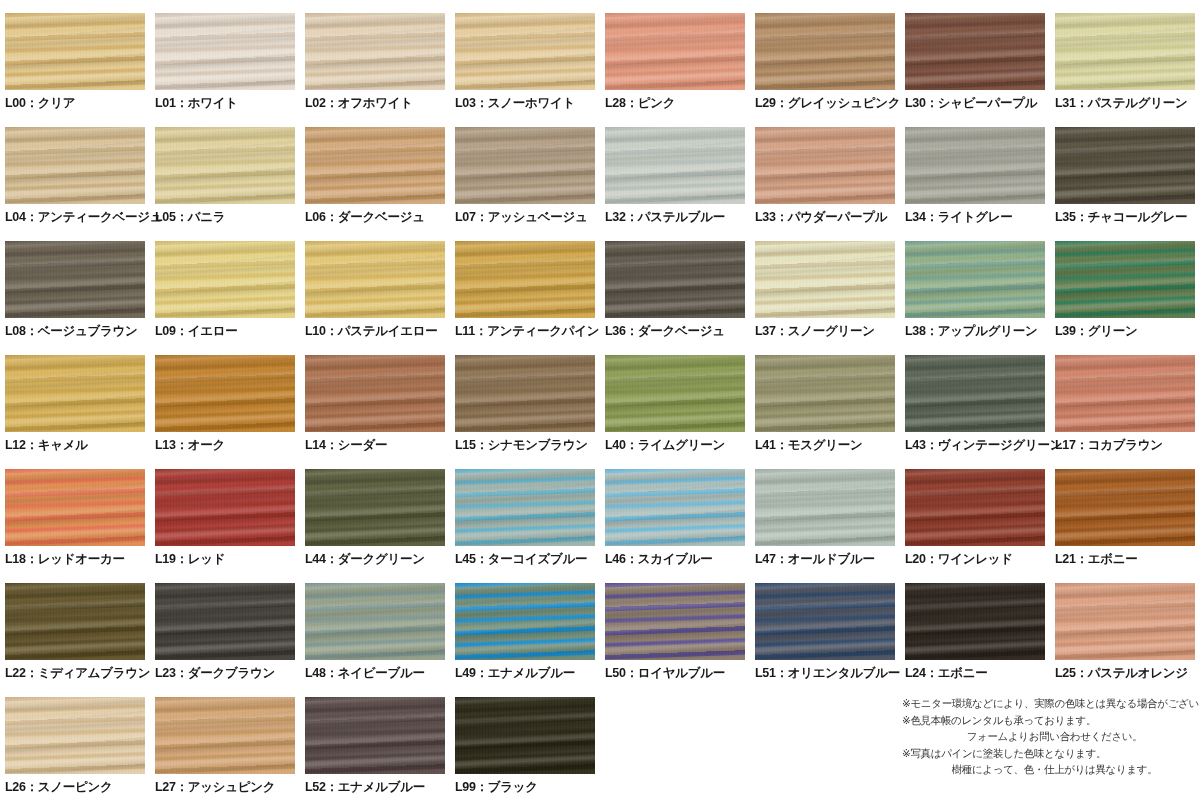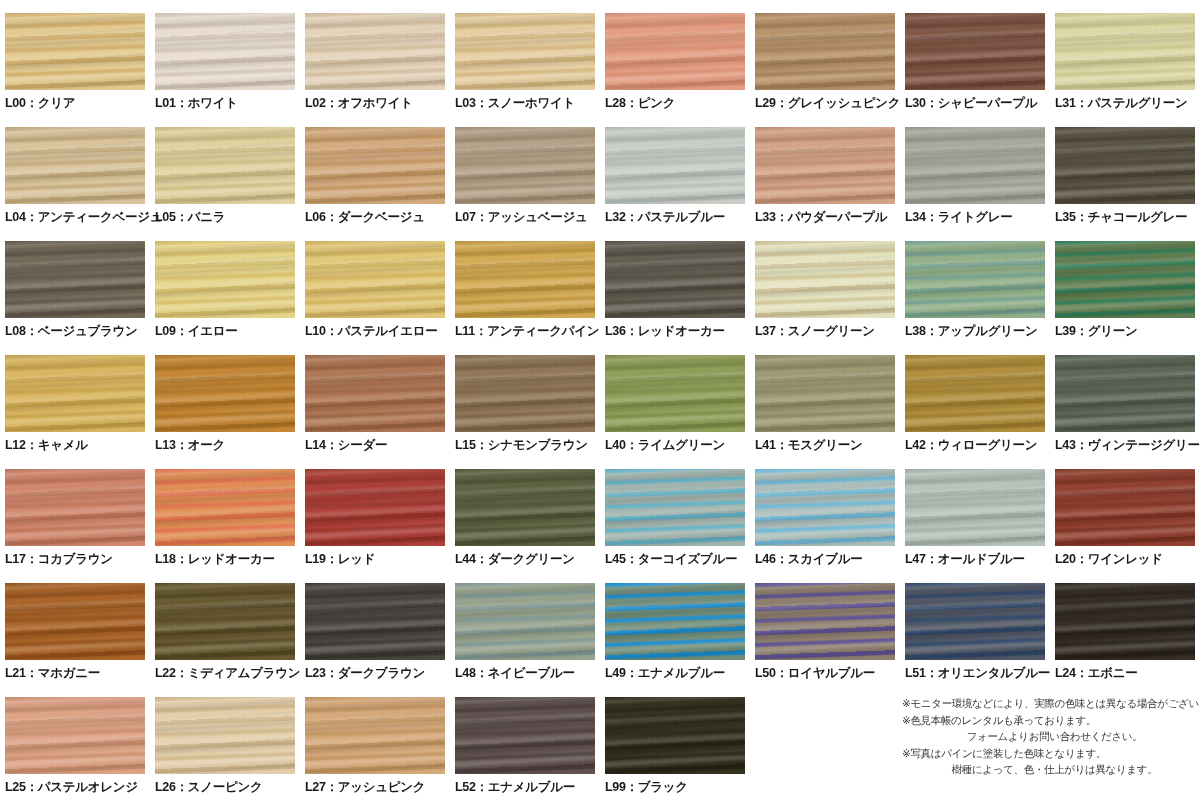--- a/index.html
+++ b/index.html
@@ -268,21 +268,21 @@
           <div class="grain fibre"></div>
         </div>
         <div class="swatch-label">L11：アンティークパイン</div>
       </div>
       <div class="swatch-cell">
         <div class="swatch-chip" style="background-color: rgb(95, 88, 76); background-image: repeating-linear-gradient(178deg, rgb(79, 73, 62) 0px, rgb(79, 73, 62) 4px, rgba(255, 255, 255, 0) 5px, rgba(255, 255, 255, 0) 11px, rgb(79, 73, 62) 13px, rgb(79, 73, 62) 15px, rgba(255, 255, 255, 0) 17px, rgba(255, 255, 255, 0) 24px);">
           <div class="grain bands"></div>
           <div class="grain mottle"></div>
           <div class="grain fibre"></div>
         </div>
-        <div class="swatch-label">L36：レッドオーカー</div>
+        <div class="swatch-label">L36：ダークベージュ</div>
       </div>
       <div class="swatch-cell">
         <div class="swatch-chip" style="background-color: rgb(230, 227, 190); background-image: repeating-linear-gradient(178deg, rgb(211, 199, 155) 0px, rgb(211, 199, 155) 4px, rgba(255, 255, 255, 0) 5px, rgba(255, 255, 255, 0) 11px, rgb(211, 199, 155) 13px, rgb(211, 199, 155) 15px, rgba(255, 255, 255, 0) 17px, rgba(255, 255, 255, 0) 24px);">
           <div class="grain bands"></div>
           <div class="grain mottle"></div>
           <div class="grain fibre"></div>
         </div>
         <div class="swatch-label">L37：スノーグリーン</div>
       </div>
       <div class="swatch-cell">
@@ -343,28 +343,20 @@
       </div>
       <div class="swatch-cell">
         <div class="swatch-chip" style="background-color: rgb(155, 151, 112); background-image: repeating-linear-gradient(178deg, rgb(138, 134, 96) 0px, rgb(138, 134, 96) 4px, rgba(255, 255, 255, 0) 5px, rgba(255, 255, 255, 0) 11px, rgb(138, 134, 96) 13px, rgb(138, 134, 96) 15px, rgba(255, 255, 255, 0) 17px, rgba(255, 255, 255, 0) 24px);">
           <div class="grain bands"></div>
           <div class="grain mottle"></div>
           <div class="grain fibre"></div>
         </div>
         <div class="swatch-label">L41：モスグリーン</div>
       </div>
       <div class="swatch-cell">
-        <div class="swatch-chip" style="background-color: rgb(176, 140, 55); background-image: repeating-linear-gradient(178deg, rgb(158, 124, 42) 0px, rgb(158, 124, 42) 4px, rgba(255, 255, 255, 0) 5px, rgba(255, 255, 255, 0) 11px, rgb(158, 124, 42) 13px, rgb(158, 124, 42) 15px, rgba(255, 255, 255, 0) 17px, rgba(255, 255, 255, 0) 24px);">
-          <div class="grain bands"></div>
-          <div class="grain mottle"></div>
-          <div class="grain fibre"></div>
-        </div>
-        <div class="swatch-label">L42：ウィローグリーン</div>
-      </div>
-      <div class="swatch-cell">
         <div class="swatch-chip" style="background-color: rgb(89, 99, 84); background-image: repeating-linear-gradient(178deg, rgb(74, 85, 70) 0px, rgb(74, 85, 70) 4px, rgba(255, 255, 255, 0) 5px, rgba(255, 255, 255, 0) 11px, rgb(74, 85, 70) 13px, rgb(74, 85, 70) 15px, rgba(255, 255, 255, 0) 17px, rgba(255, 255, 255, 0) 24px);">
           <div class="grain bands"></div>
           <div class="grain mottle"></div>
           <div class="grain fibre"></div>
         </div>
         <div class="swatch-label">L43：ヴィンテージグリーン</div>
       </div>
       <div class="swatch-cell">
         <div class="swatch-chip" style="background-color: rgb(208, 131, 106); background-image: repeating-linear-gradient(178deg, rgb(192, 115, 87) 0px, rgb(192, 115, 87) 4px, rgba(255, 255, 255, 0) 5px, rgba(255, 255, 255, 0) 11px, rgb(192, 115, 87) 13px, rgb(192, 115, 87) 15px, rgba(255, 255, 255, 0) 17px, rgba(255, 255, 255, 0) 24px);">
           <div class="grain bands"></div>
@@ -428,21 +420,21 @@
           <div class="grain fibre"></div>
         </div>
         <div class="swatch-label">L20：ワインレッド</div>
       </div>
       <div class="swatch-cell">
         <div class="swatch-chip" style="background-color: rgb(168, 95, 34); background-image: repeating-linear-gradient(178deg, rgb(149, 79, 22) 0px, rgb(149, 79, 22) 4px, rgba(255, 255, 255, 0) 5px, rgba(255, 255, 255, 0) 11px, rgb(149, 79, 22) 13px, rgb(149, 79, 22) 15px, rgba(255, 255, 255, 0) 17px, rgba(255, 255, 255, 0) 24px);">
           <div class="grain bands"></div>
           <div class="grain mottle"></div>
           <div class="grain fibre"></div>
         </div>
-        <div class="swatch-label">L21：マホガニー</div>
+        <div class="swatch-label">L21：エボニー</div>
       </div>
       <div class="swatch-cell">
         <div class="swatch-chip" style="background-color: rgb(99, 84, 42); background-image: repeating-linear-gradient(178deg, rgb(82, 70, 31) 0px, rgb(82, 70, 31) 4px, rgba(255, 255, 255, 0) 5px, rgba(255, 255, 255, 0) 11px, rgb(82, 70, 31) 13px, rgb(82, 70, 31) 15px, rgba(255, 255, 255, 0) 17px, rgba(255, 255, 255, 0) 24px);">
           <div class="grain bands"></div>
           <div class="grain mottle"></div>
           <div class="grain fibre"></div>
         </div>
         <div class="swatch-label">L22：ミディアムブラウン</div>
       </div>
       <div class="swatch-cell">

